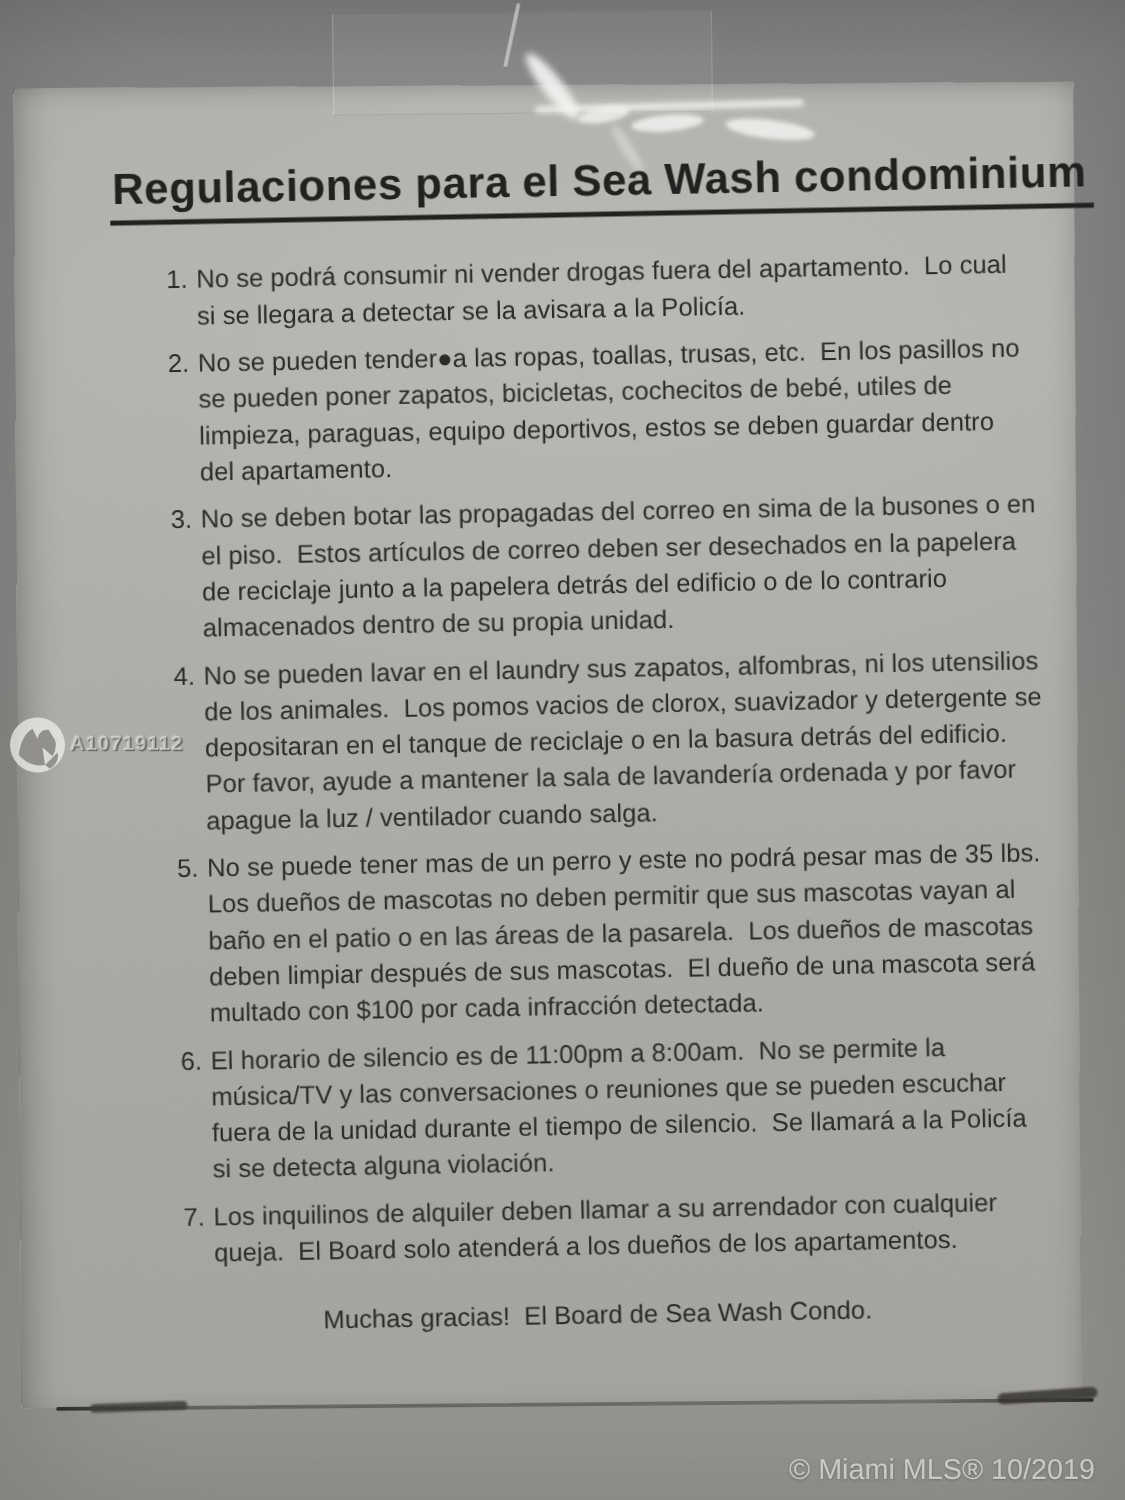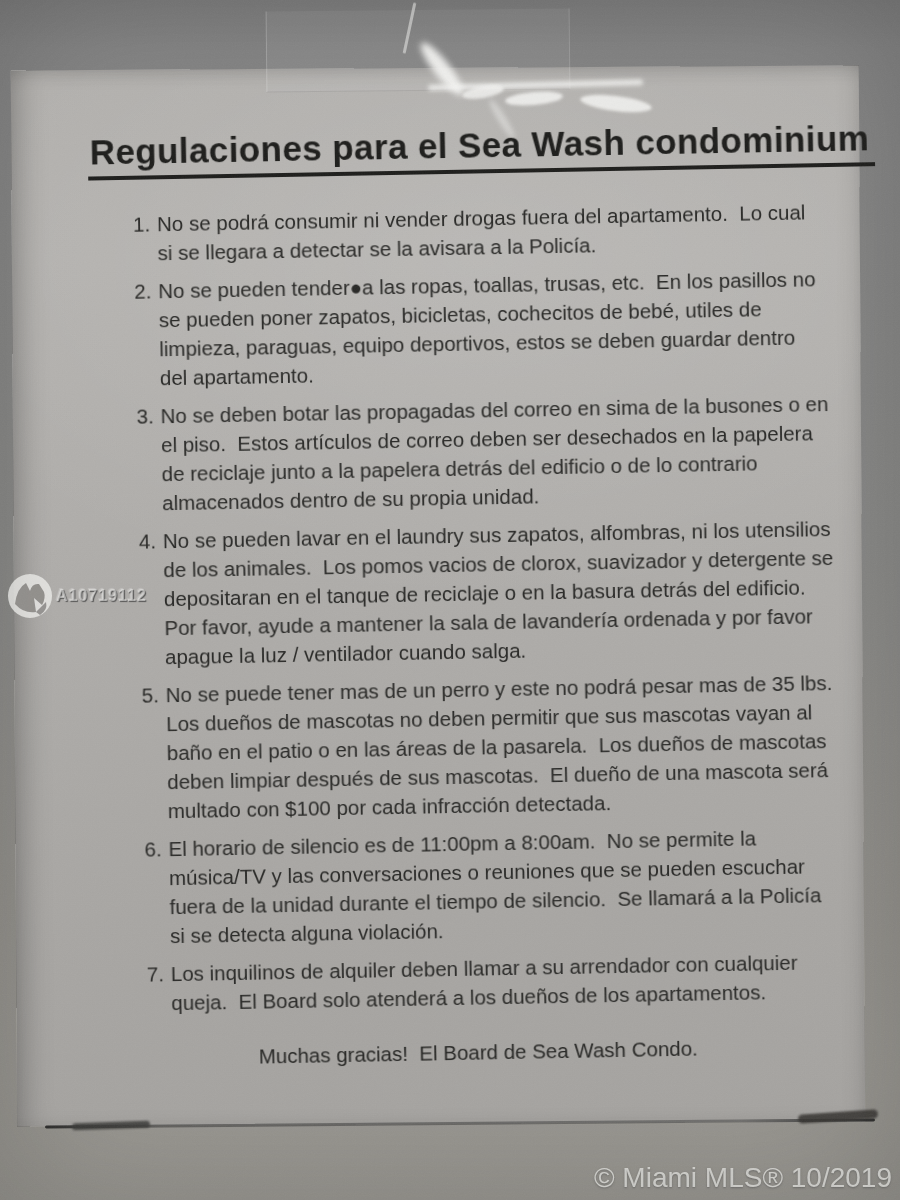--- a/index.html
+++ b/index.html
@@ -76,21 +76,21 @@
   }
 
   
   .wm-left { position:absolute; left:6px; top:572px; display:flex; align-items:center; pointer-events:none; }
   .wm-id {
     margin-left:2px; font-size:16px; font-weight:bold; letter-spacing:1px;
     color:rgba(238,238,236,0.55);
     text-shadow:1px 1px 1px rgba(70,70,70,0.85), -1px -1px 1px rgba(255,255,255,0.25);
   }
   .wm-br {
-    position:absolute; right:8px; top:1162px; font-size:28px;
+    position:absolute; right:24px; top:1162px; font-size:23px;
     color:rgba(226,226,222,0.78);
     text-shadow:0 1px 2px rgba(80,80,80,0.6);
     white-space:pre; pointer-events:none;
   }
   .grain { position:absolute; inset:0; pointer-events:none; }
 </style>
 </head>
 <body>
 
 <div class="photo">

